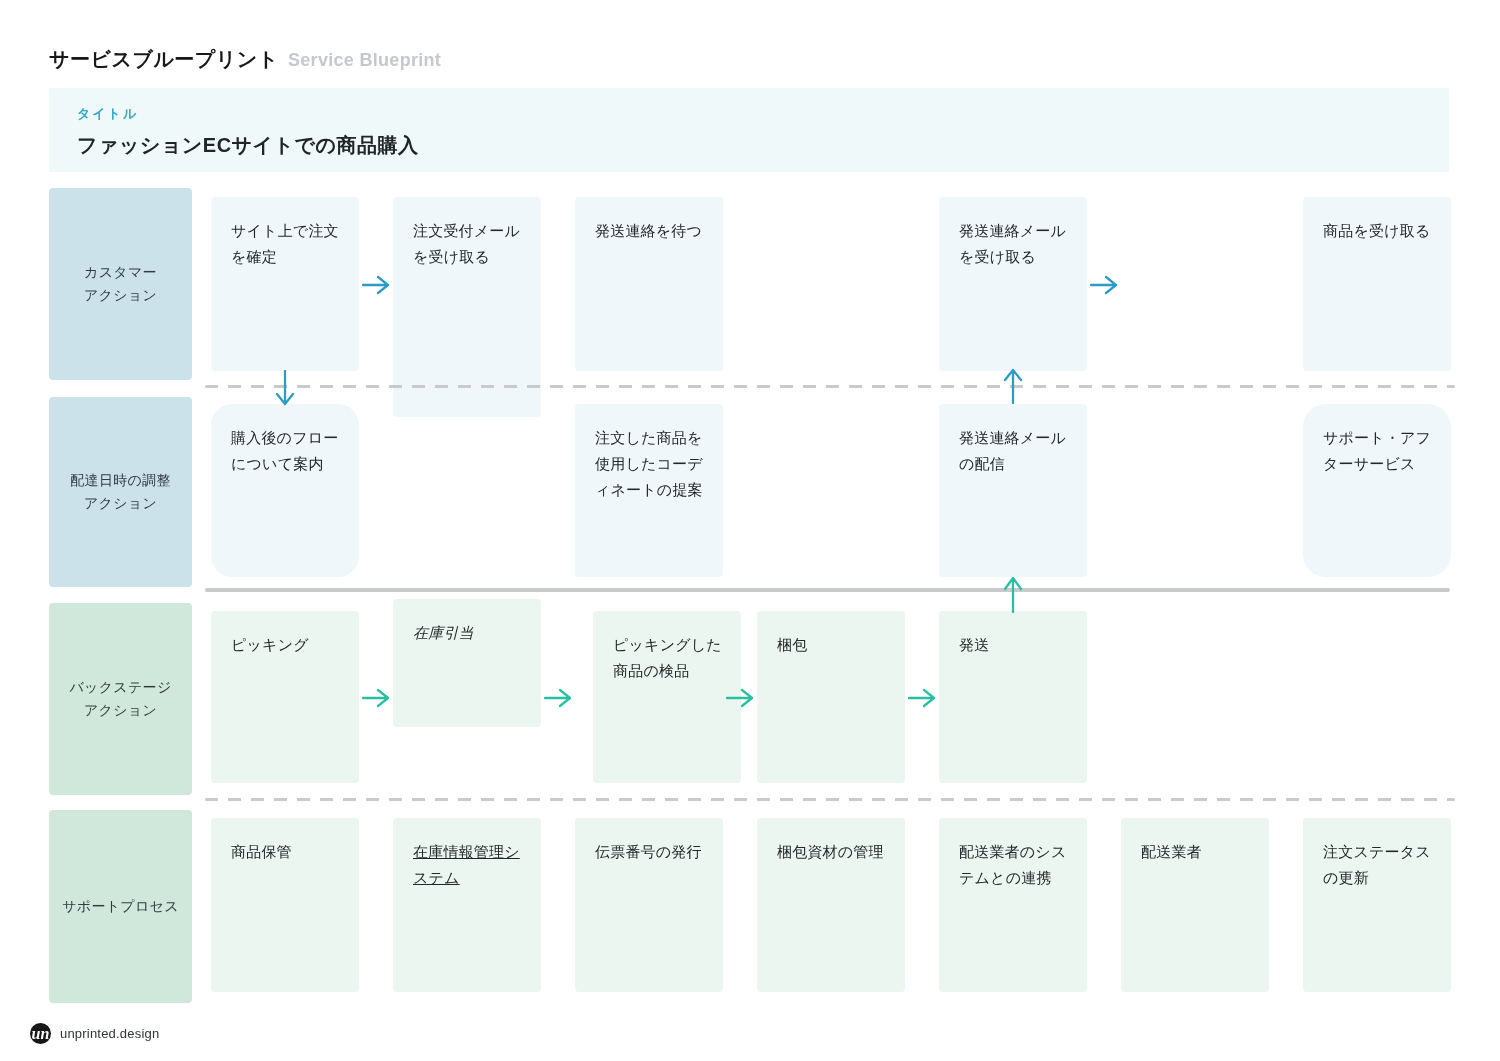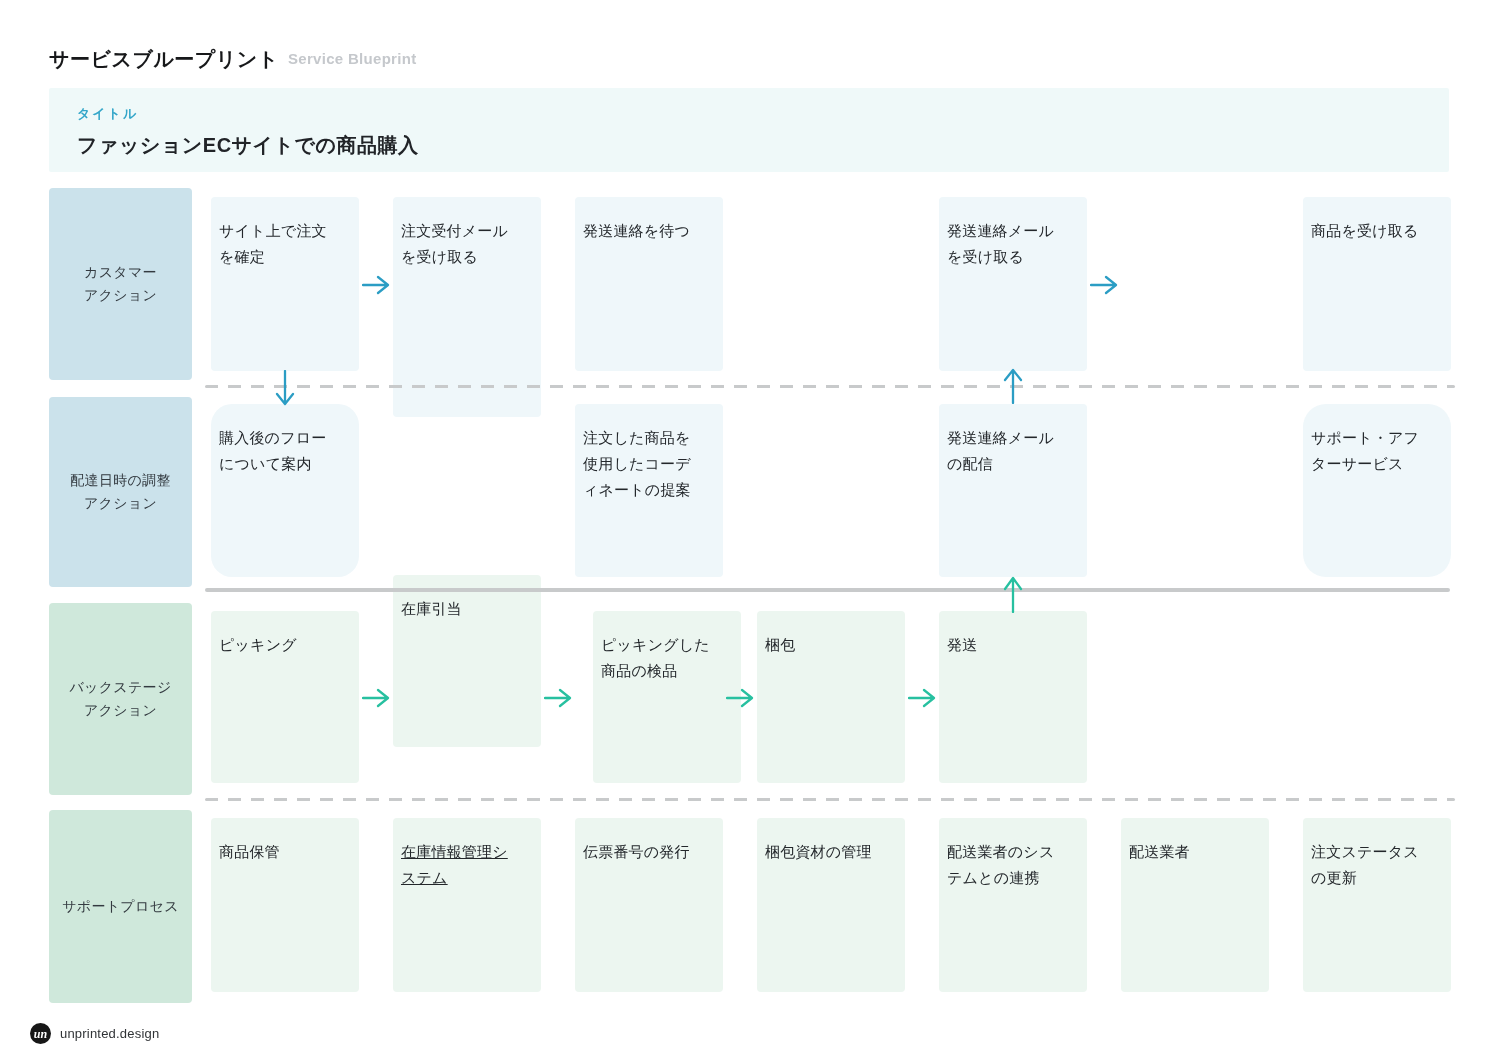--- a/index.html
+++ b/index.html
@@ -13,48 +13,48 @@
     --titlebox-bg:#eff9f9;
     --divider-gray:#c8cacb;
     --text-dark:#22262a;
     --subtitle-gray:#c5c8cc;
   }
   html,body{margin:0;padding:0;background:#ffffff;}
   body{font-family:"Liberation Sans","DejaVu Sans",sans-serif;color:var(--text-dark);}
   .canvas{position:relative;width:1500px;height:1061px;background:#ffffff;overflow:hidden;}
 
   .page-title{position:absolute;left:49px;top:46px;font-size:20px;font-weight:bold;color:#17181a;letter-spacing:.5px;margin:0;}
-  .page-subtitle{position:absolute;left:288px;top:50px;font-size:15px;font-weight:bold;color:var(--subtitle-gray);letter-spacing:.3px;}
+  .page-subtitle{position:absolute;left:288px;top:50px;font-size:18px;font-weight:bold;color:var(--subtitle-gray);letter-spacing:.3px;}
 
   .title-card{position:absolute;left:49px;top:88px;width:1400px;height:84px;background:var(--titlebox-bg);border-radius:2px;}
   .title-card .label{position:absolute;left:28px;top:17px;font-size:13px;font-weight:bold;color:var(--accent-cyan);letter-spacing:2px;}
   .title-card .value{position:absolute;left:28px;top:44px;font-size:20px;font-weight:bold;color:#212428;letter-spacing:.5px;}
 
   .lane-label{position:absolute;left:49px;width:143px;border-radius:4px;display:flex;align-items:center;justify-content:center;
     text-align:center;font-size:14px;font-weight:500;color:#333a40;line-height:23px;white-space:pre-line;letter-spacing:.3px;}
   .lane-blue{background:var(--lane-blue);}
   .lane-green{background:var(--lane-green);}
 
-  .card{position:absolute;width:148px;border-radius:4px;box-sizing:border-box;padding:21px 18px 0 8px;
+  .card{position:absolute;width:148px;border-radius:4px;box-sizing:border-box;padding:21px 18px 0 20px;
     font-size:15px;line-height:26px;color:#23272b;letter-spacing:.2px;}
   .card.blue{background:var(--card-blue);}
   .card.green{background:var(--card-green);}
 
   .divider-dashed{position:absolute;left:205px;width:1250px;height:3px;border-radius:2px;
     background:repeating-linear-gradient(90deg,var(--divider-gray) 0 13px,transparent 13px 23px);}
   .divider-solid{position:absolute;left:205px;width:1245px;height:4px;border-radius:2px;background:var(--divider-gray);}
 
   .arrow{position:absolute;display:block;}
   .arrow.blue{color:var(--arrow-blue);}
   .arrow.teal{color:var(--arrow-teal);}
   .arrow svg{display:block;}
 
   .footer-brand{position:absolute;left:30px;top:1023px;display:flex;align-items:center;gap:9px;}
   .logo-circle{width:21px;height:21px;border-radius:50%;background:#171717;display:flex;align-items:center;justify-content:center;
-    color:#ffffff;font-family:"Liberation Serif","DejaVu Serif",serif;font-style:italic;font-weight:bold;font-size:12px;line-height:1;}
+    color:#ffffff;font-family:"Liberation Serif","DejaVu Serif",serif;font-style:italic;font-weight:bold;font-size:16px;line-height:1;}
   .brand-name{font-size:13px;color:#303336;letter-spacing:.2px;}
 </style>
 </head>
 <body>
 
 <div class="canvas">
 
   <h1 class="page-title">サービスブループリント</h1>
   <div class="page-subtitle">Service Blueprint</div>
 
@@ -76,21 +76,21 @@
   <div class="card blue" style="left:575px;top:197px;height:174px;">発送連絡を待つ</div>
   <div class="card blue" style="left:939px;top:197px;height:174px;">発送連絡メールを受け取る</div>
   <div class="card blue" style="left:1303px;top:197px;height:174px;">商品を受け取る</div>
 
   <div class="card blue" style="left:211px;top:404px;height:173px;border-radius:21px;">購入後のフローについて案内</div>
   <div class="card blue" style="left:575px;top:404px;height:173px;">注文した商品を使用したコーディネートの提案</div>
   <div class="card blue" style="left:939px;top:404px;height:173px;">発送連絡メールの配信</div>
   <div class="card blue" style="left:1303px;top:404px;height:173px;border-radius:23px;">サポート・アフターサービス</div>
 
   <div class="card green" style="left:211px;top:611px;height:172px;">ピッキング</div>
-  <div class="card green" style="left:393px;top:575px;height:172px;">在庫引当</div>
+  <div class="card green" style="left:393px;top:599px;height:128px;font-style:italic;">在庫引当</div>
   <div class="card green" style="left:593px;top:611px;height:172px;">ピッキングした商品の検品</div>
   <div class="card green" style="left:757px;top:611px;height:172px;">梱包</div>
   <div class="card green" style="left:939px;top:611px;height:172px;">発送</div>
 
   <div class="card green" style="left:211px;top:818px;height:174px;">商品保管</div>
   <div class="card green" style="left:393px;top:818px;height:174px;text-decoration:underline;">在庫情報管理システム</div>
   <div class="card green" style="left:575px;top:818px;height:174px;">伝票番号の発行</div>
   <div class="card green" style="left:757px;top:818px;height:174px;">梱包資材の管理</div>
   <div class="card green" style="left:939px;top:818px;height:174px;">配送業者のシステムとの連携</div>
   <div class="card green" style="left:1121px;top:818px;height:174px;">配送業者</div>

